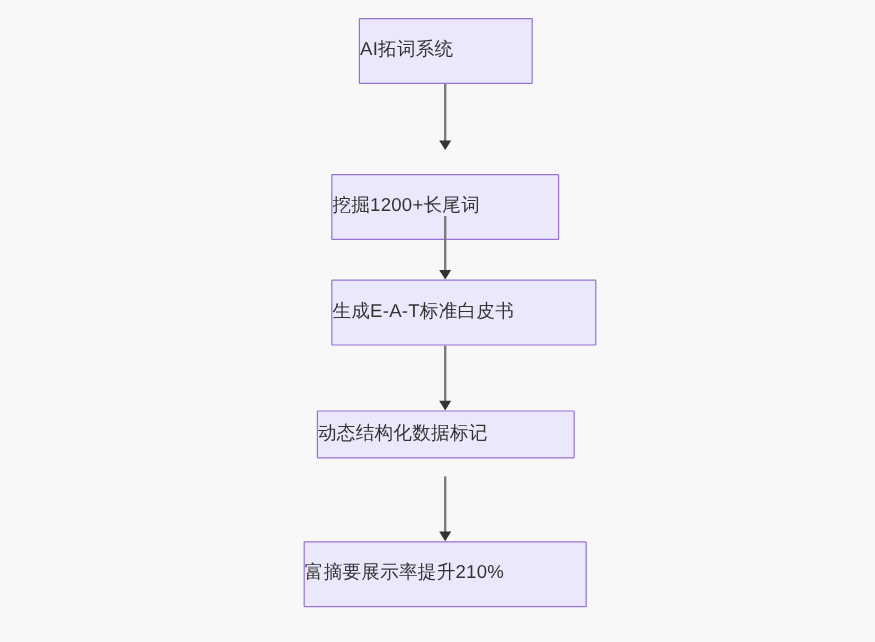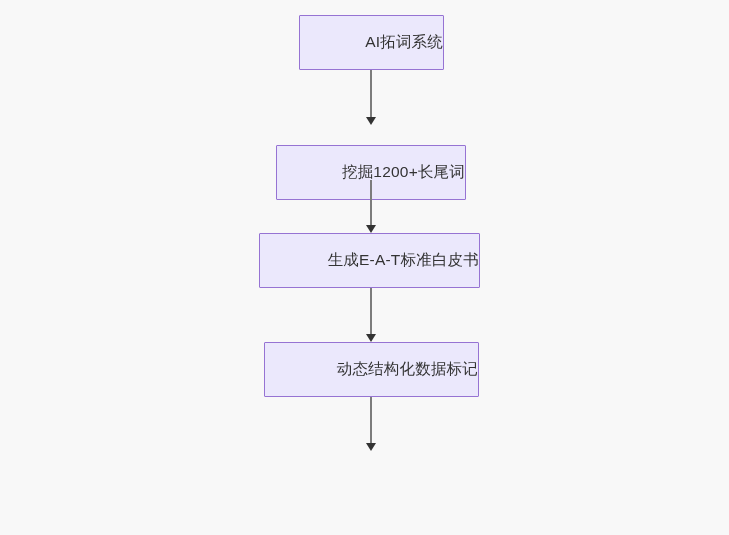--- a/index.html
+++ b/index.html
@@ -20,21 +20,21 @@
     background: #f8f8f8;
   }
   .node {
     position: absolute;
     box-sizing: border-box;
     background: #ebe8fc;
     border: 1.6px solid #9673d3;
     border-radius: 1px;
     display: flex;
     align-items: center;
-    justify-content: flex-end;
+    justify-content: flex-start;
     color: #333333;
     font-size: 15.5px;
     line-height: 1.2;
     letter-spacing: 0.2px;
     white-space: nowrap;
     user-select: none;
   }
   .node-label {
     display: block;
     text-align: center;
@@ -67,28 +67,31 @@
 <div id="flow-canvas" style="background: rgb(248, 248, 248);">
 
   <div class="node" style="left: 299px; top: 15px; width: 145px; height: 55px; background: rgb(235, 232, 252); border-color: rgb(150, 115, 211); color: rgb(51, 51, 51);">
     <span class="node-label">AI拓词系统</span>
   </div>
 
   <div class="node" style="left: 276px; top: 125px; width: 190px; height: 55px; background: rgb(235, 232, 252); border-color: rgb(150, 115, 211); color: rgb(51, 51, 51); margin-top: 20px;">
     <span class="node-label">挖掘1200+长尾词</span>
   </div>
 
-  <div class="node" style="left: 259px; top: 233px; width: 221px; height: 55px; background: rgb(235, 232, 252); border-color: rgb(150, 115, 211); color: rgb(51, 51, 51);">
+  <div class="node" style="left: 276px; top: 233px; width: 221px; height: 55px; background: rgb(235, 232, 252); border-color: rgb(150, 115, 211); color: rgb(51, 51, 51);">
     <span class="node-label">生成E-A-T标准白皮书</span>
   </div>
 
-  <div class="node" style="left: 264px; top: 342px; width: 215px; height: 55px; background: rgb(235, 232, 252); border-color: rgb(150, 115, 211); color: rgb(51, 51, 51);">
+  <div class="node" style="left: 264px; top: 342px; width: 215px; height: 40px; background: rgb(235, 232, 252); border-color: rgb(150, 115, 211); color: rgb(51, 51, 51);">
     <span class="node-label">动态结构化数据标记</span>
   </div>
 
+  <div class="node" style="left: 253px; top: 451px; width: 236px; height: 55px; background: rgb(235, 232, 252); border-color: rgb(150, 115, 211); color: rgb(51, 51, 51);">
+    <span class="node-label">富摘要展示率提升210%</span>
+  </div>
 
   <div class="edge" style="left: 366px; top: 70px; height: 55px;">
     <div class="edge-line" style="height: 48px; background: rgb(124, 124, 124);"></div>
     <div class="edge-arrow" style="top: 47px; border-top-color: rgb(51, 51, 51);"></div>
   </div>
 
   <div class="edge" style="left: 366px; top: 180px; height: 53px;">
     <div class="edge-line" style="height: 46px; background: rgb(124, 124, 124);"></div>
     <div class="edge-arrow" style="top: 45px; border-top-color: rgb(51, 51, 51);"></div>
   </div>

